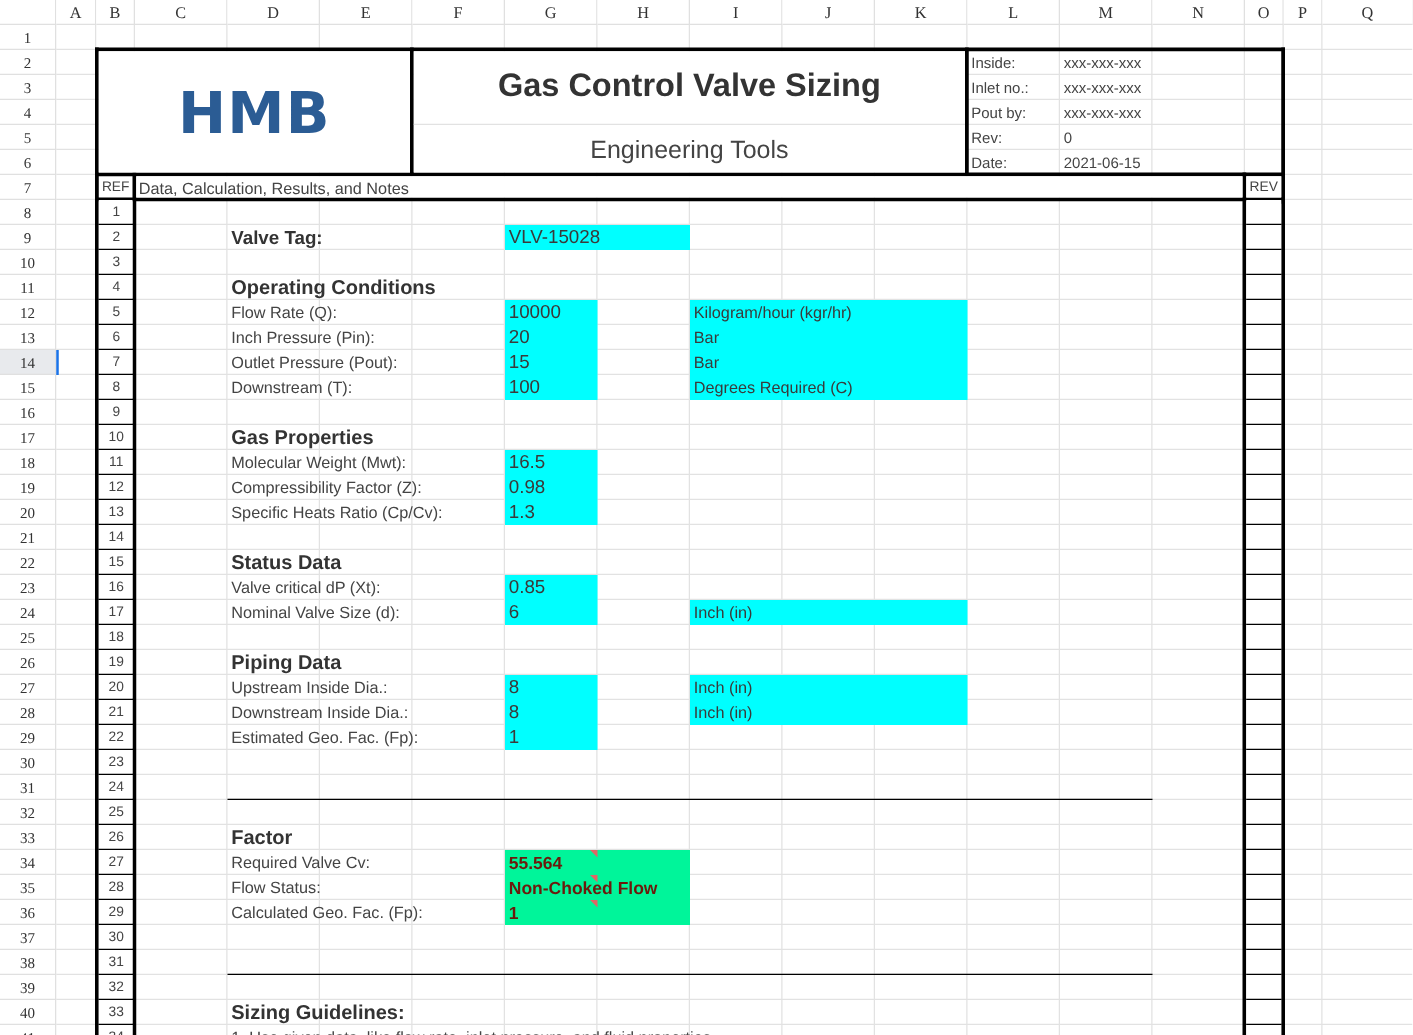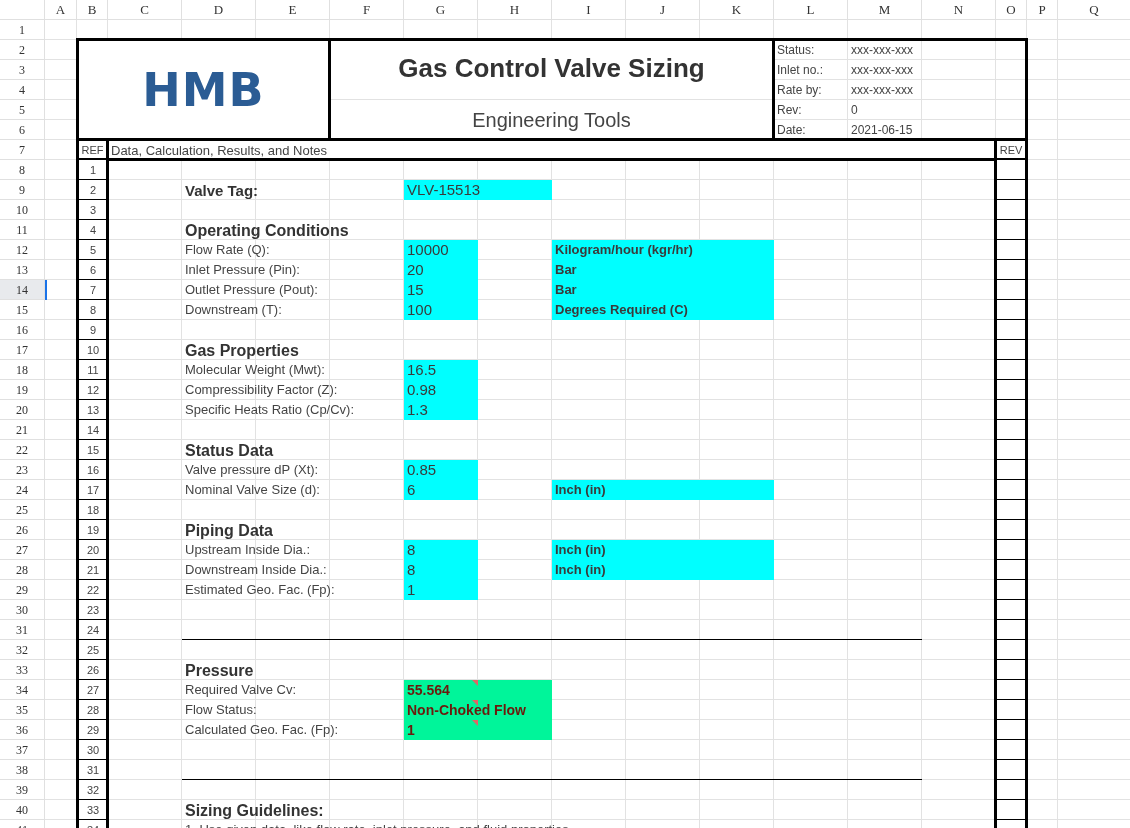--- a/index.html
+++ b/index.html
@@ -10,21 +10,21 @@
   .rowhdr.sel{background:#e8eaed;}
   .vline{position:absolute;top:20px;width:1px;height:808px;background:#e2e2e2;}
   .hline{position:absolute;left:45px;height:1px;width:1085px;background:#e2e2e2;}
   .thick{position:absolute;background:#000;}
   .thin{position:absolute;background:#000;}
   .ref{position:absolute;left:78px;width:30px;height:20px;font-size:11px;color:#444;text-align:center;line-height:20px;}
   .lbl{position:absolute;left:185px;height:20px;line-height:20px;font-size:13px;color:#444;white-space:nowrap;}
   .head{position:absolute;left:185px;height:20px;line-height:22px;font-size:16px;font-weight:bold;color:#333;white-space:nowrap;}
   .cyan{position:absolute;background:#00ffff;height:20px;line-height:20px;padding-left:3px;box-sizing:border-box;color:#3a3a3a;white-space:nowrap;}
   .val{font-size:15px;}
-  .unit{font-size:13px;font-weight:bold;}
+  .unit{font-size:13px;}
   .green{position:absolute;background:#00f59a;height:20px;line-height:20px;padding-left:3px;box-sizing:border-box;color:#6b1a0c;font-weight:bold;font-size:14px;white-space:nowrap;}
   .note{position:absolute;width:0;height:0;border-top:6px solid #e06666;border-left:6px solid transparent;}
   .meta{position:absolute;height:20px;line-height:20px;font-size:12px;color:#444;white-space:nowrap;}
 </style>
 </head>
 <body>
 
 <div id="gridlines">
     <div class="vline" style="left: 76px;"></div>
     <div class="vline" style="left: 107px;"></div>
@@ -164,25 +164,25 @@
 <div class="abs" style="left:79px;top:41px;width:249px;height:97px;background:#fff;"></div>
 <div class="abs" style="left:331px;top:41px;width:441px;height:97px;background:#fff;"></div>
 <div class="abs" style="left:331px;top:99px;width:441px;height:1px;background:#e2e2e2;"></div>
 <div class="abs" style="left:109px;top:141px;width:885px;height:17px;background:#fff;"></div>
 
 <div class="abs" style="left:79px;top:41px;width:249px;height:97px;display:flex;align-items:center;justify-content:center;font-family:'DejaVu Sans',sans-serif;font-weight:bold;font-size:46px;color:#2b5c94;letter-spacing:1px;">HMB</div>
 <div class="abs" style="left:331px;top:48px;width:441px;height:40px;text-align:center;font-weight:bold;font-size:26px;line-height:40px;color:#333;">Gas Control Valve Sizing</div>
 <div class="abs" style="left:331px;top:106px;width:441px;height:28px;text-align:center;font-size:20px;line-height:28px;color:#444;">Engineering Tools</div>
 
 <div id="meta">
-    <div class="meta" style="left: 777px; top: 40px;">Status:</div>
+    <div class="meta" style="left: 777px; top: 40px;">Inside:</div>
     <div class="meta" style="left: 851px; top: 40px;">xxx-xxx-xxx</div>
     <div class="meta" style="left: 777px; top: 60px;">Inlet no.:</div>
     <div class="meta" style="left: 851px; top: 60px;">xxx-xxx-xxx</div>
-    <div class="meta" style="left: 777px; top: 80px;">Rate by:</div>
+    <div class="meta" style="left: 777px; top: 80px;">Pout by:</div>
     <div class="meta" style="left: 851px; top: 80px;">xxx-xxx-xxx</div>
     <div class="meta" style="left: 777px; top: 100px;">Rev:</div>
     <div class="meta" style="left: 851px; top: 100px;">0</div>
     <div class="meta" style="left: 777px; top: 120px;">Date:</div>
     <div class="meta" style="left: 851px; top: 120px;">2021-06-15</div>
   </div>
 
 <div class="abs" style="left:79px;top:141px;width:27px;height:17px;font-size:11px;line-height:18px;text-align:center;color:#444;">REF</div>
 <div class="abs" style="left:111px;top:141px;height:17px;font-size:13px;line-height:19px;color:#444;white-space:nowrap;">Data, Calculation, Results, and Notes</div>
 <div class="abs" style="left:997px;top:141px;width:28px;height:17px;font-size:11px;line-height:19px;text-align:center;color:#444;background:#fff;">REV</div>
@@ -355,62 +355,62 @@
     <div class="ref" style="top: 800px;">33</div>
     <div class="thin" style="left: 79px; width: 28px; height: 1px; top: 819px;"></div>
     <div class="thin" style="left: 997px; width: 28px; height: 1px; top: 819px;"></div>
     <div class="ref" style="top: 820px;">34</div>
   </div>
 
 <div class="thin" style="left:182px;top:639px;width:740px;height:1px;"></div>
 <div class="thin" style="left:182px;top:779px;width:740px;height:1px;"></div>
 
 <div class="head" style="top:180px;font-size:15px;">Valve Tag:</div>
-<div class="cyan val" style="left:404px;top:180px;width:148px;">VLV-15513</div>
+<div class="cyan val" style="left:404px;top:180px;width:148px;">VLV-15028</div>
 
 <div class="head" style="top:220px;">Operating Conditions</div>
 <div class="lbl" style="top:240px;">Flow Rate (Q):</div>
-<div class="lbl" style="top:260px;">Inlet Pressure (Pin):</div>
+<div class="lbl" style="top:260px;">Inch Pressure (Pin):</div>
 <div class="lbl" style="top:280px;">Outlet Pressure (Pout):</div>
 <div class="lbl" style="top:300px;">Downstream (T):</div>
 <div class="cyan val" style="left:404px;top:240px;width:74px;">10000</div>
 <div class="cyan val" style="left:404px;top:260px;width:74px;">20</div>
 <div class="cyan val" style="left:404px;top:280px;width:74px;">15</div>
 <div class="cyan val" style="left:404px;top:300px;width:74px;">100</div>
 <div class="cyan unit" style="left:552px;top:240px;width:222px;">Kilogram/hour (kgr/hr)</div>
 <div class="cyan unit" style="left:552px;top:260px;width:222px;">Bar</div>
 <div class="cyan unit" style="left:552px;top:280px;width:222px;">Bar</div>
 <div class="cyan unit" style="left:552px;top:300px;width:222px;">Degrees Required (C)</div>
 
 <div class="head" style="top:340px;">Gas Properties</div>
 <div class="lbl" style="top:360px;">Molecular Weight (Mwt):</div>
 <div class="lbl" style="top:380px;">Compressibility Factor (Z):</div>
 <div class="lbl" style="top:400px;">Specific Heats Ratio (Cp/Cv):</div>
 <div class="cyan val" style="left:404px;top:360px;width:74px;">16.5</div>
 <div class="cyan val" style="left:404px;top:380px;width:74px;">0.98</div>
 <div class="cyan val" style="left:404px;top:400px;width:74px;">1.3</div>
 
 <div class="head" style="top:440px;">Status Data</div>
-<div class="lbl" style="top:460px;">Valve pressure dP (Xt):</div>
+<div class="lbl" style="top:460px;">Valve critical dP (Xt):</div>
 <div class="lbl" style="top:480px;">Nominal Valve Size (d):</div>
 <div class="cyan val" style="left:404px;top:460px;width:74px;">0.85</div>
 <div class="cyan val" style="left:404px;top:480px;width:74px;">6</div>
 <div class="cyan unit" style="left:552px;top:480px;width:222px;">Inch (in)</div>
 
 <div class="head" style="top:520px;">Piping Data</div>
 <div class="lbl" style="top:540px;">Upstream Inside Dia.:</div>
 <div class="lbl" style="top:560px;">Downstream Inside Dia.:</div>
 <div class="lbl" style="top:580px;">Estimated Geo. Fac. (Fp):</div>
 <div class="cyan val" style="left:404px;top:540px;width:74px;">8</div>
 <div class="cyan val" style="left:404px;top:560px;width:74px;">8</div>
 <div class="cyan val" style="left:404px;top:580px;width:74px;">1</div>
 <div class="cyan unit" style="left:552px;top:540px;width:222px;">Inch (in)</div>
 <div class="cyan unit" style="left:552px;top:560px;width:222px;">Inch (in)</div>
 
-<div class="head" style="top:660px;">Pressure</div>
+<div class="head" style="top:660px;">Factor</div>
 <div class="lbl" style="top:680px;">Required Valve Cv:</div>
 <div class="lbl" style="top:700px;">Flow Status:</div>
 <div class="lbl" style="top:720px;">Calculated Geo. Fac. (Fp):</div>
 <div class="green" style="left:404px;top:680px;width:148px;">55.564</div>
 <div class="green" style="left:404px;top:700px;width:148px;">Non-Choked Flow</div>
 <div class="green" style="left:404px;top:720px;width:148px;">1</div>
 <div class="note" style="left:472px;top:680px;"></div>
 <div class="note" style="left:472px;top:700px;"></div>
 <div class="note" style="left:472px;top:720px;"></div>
 

